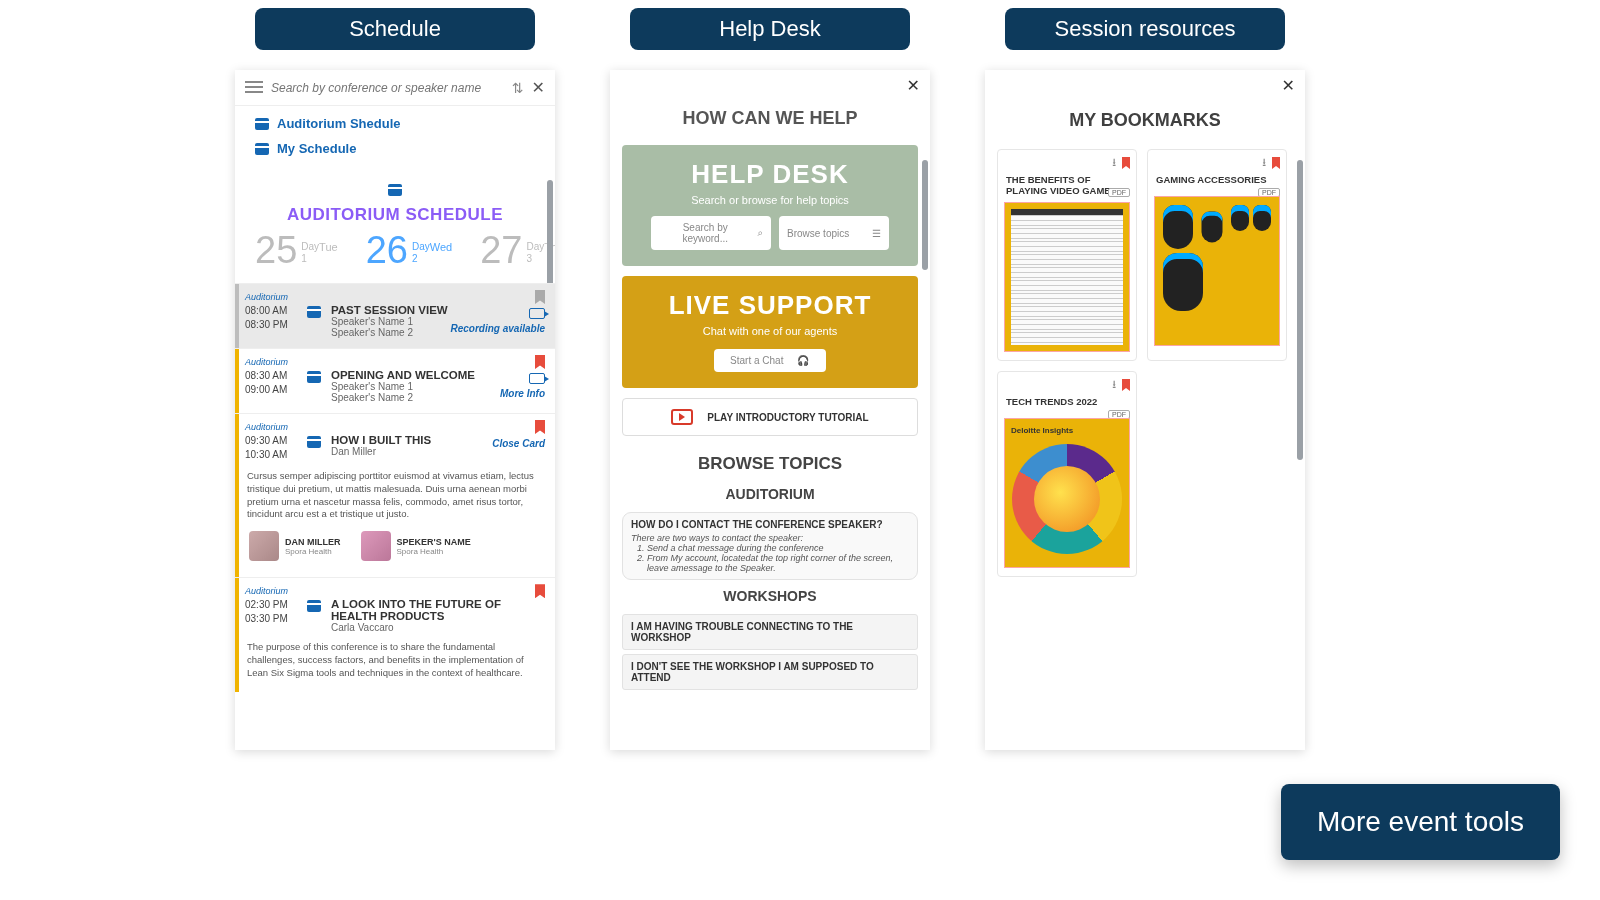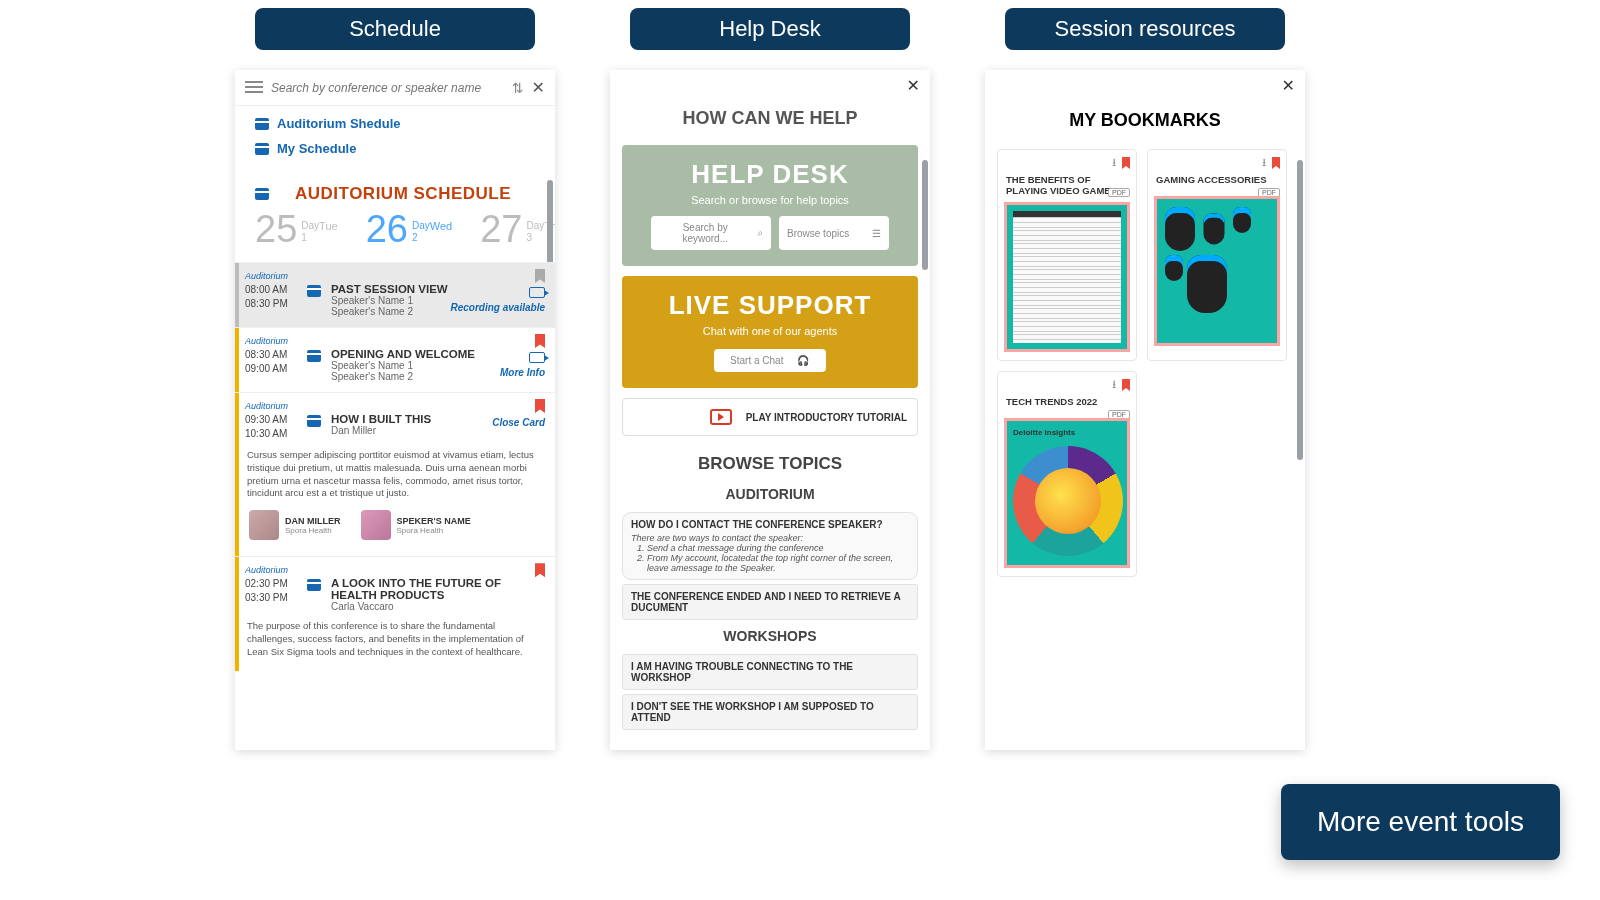--- a/index.html
+++ b/index.html
@@ -66,23 +66,23 @@
     background: transparent;
     font-style: italic;
   }
   .filter-ico { color:#888; font-size:14px; }
   .close-x { color:#555; font-size:16px; cursor:pointer; }
   .sch-links { padding: 10px 20px 4px; font-size: 13px; }
   .sch-link { display:flex; align-items:center; gap:8px; color:#1567b3; font-weight:600; margin-bottom:10px; }
   .sq-ico { width:14px; height:12px; background:#1567b3; border-radius:2px; display:inline-block; position:relative;}
   .sq-ico::before{content:"";position:absolute;left:0;right:0;top:3px;height:2px;background:#fff;}
   .sch-head {
-    display:flex; align-items:center; gap:26px;
+    display:flex; align-items:center; gap:9px;
     padding: 14px 20px 6px;
-    color:#c2410c; font-weight:700; font-size:17px; letter-spacing:0.5px;
+    color:#8b5cf6; font-weight:700; font-size:17px; letter-spacing:0.5px;flex-direction:column;
   }
   .days { display:flex; gap:28px; padding: 0 20px 14px; align-items:flex-end; }
   .dayblk { display:flex; align-items:flex-end; gap:4px; color:#bcbcbc; }
   .dayblk.active { color:#4da6ff; }
   .daynum { font-size:38px; font-weight:300; line-height:1; }
   .daytxt { font-size:10px; display:flex; line-height:1.2; padding-bottom:4px;}
   .daytxt span:last-child{font-size:11px;}
   .session { border-top:1px solid #eee; position:relative; padding: 8px 12px 10px 10px; background:#fff; }
   .session::before { content:""; position:absolute; left:0; top:0; bottom:0; width:4px; background:#f0b400; }
   .session.past { background:#e9e9e9; }
@@ -112,40 +112,40 @@
   .hp-card { margin:0 12px 10px; border-radius:4px; padding:14px 10px 16px; text-align:center; color:#fff; }
   .hp-card.green { background:#a9bda6; }
   .hp-card.gold { background:#d4a016; }
   .hp-big { font-size:26px; font-weight:700; letter-spacing:1px; }
   .hp-sub { font-size:11px; margin-top:4px; }
   .hp-row { display:flex; gap:8px; justify-content:center; margin-top:10px; }
   .hp-input { background:#fff; border-radius:4px; font-size:10px; color:#888; padding:6px 8px; display:flex; align-items:center; gap:6px; }
   .hp-input.w1{ width:120px; justify-content:space-between;}
   .hp-input.w2{ width:110px; justify-content:space-between;}
   .hp-chat-btn { background:#fff; border-radius:4px; padding:6px 16px; display:inline-flex; align-items:center; gap:14px; color:#888; font-size:10px; margin-top:12px;}
-  .tutorial { margin:8px 12px 14px; border:1px solid #ddd; border-radius:4px; padding:10px; display:flex; align-items:center; gap:14px; font-size:10px; font-weight:700; color:#333; justify-content:flex-end;}
+  .tutorial { margin:8px 12px 14px; border:1px solid #ddd; border-radius:4px; padding:10px; display:flex; align-items:center; gap:14px; font-size:10px; font-weight:700; color:#333; justify-content:center;}
   .play-ico{ width:22px; height:16px; border:2px solid #d83a2a; border-radius:3px; display:flex;align-items:center;justify-content:center;}
   .play-ico::before{content:"";width:0;height:0;border-left:6px solid #d83a2a;border-top:4px solid transparent;border-bottom:4px solid transparent;}
   .browse-h { text-align:center; font-size:17px; font-weight:700; color:#444; padding:4px 0 8px; }
   .browse-sub { text-align:center; font-size:14px; font-weight:700; color:#444; padding:4px 0 6px; }
   .topic { margin:4px 12px; border:1px solid #e2e2e2; background:#f4f4f4; border-radius:3px; padding:6px 8px; font-size:10px; font-weight:700; color:#333; }
   .topic-open { margin:4px 12px; border:1px solid #e2e2e2; background:#f9f9f9; border-radius:9px; padding:6px 8px; font-size:10px; color:#333; }
   .topic-open .q{ font-weight:700; margin-bottom:3px;}
   .topic-open .a{ font-style:italic; font-size:9px; color:#555;}
   .topic-open ol{ padding-left:16px; font-size:9px; font-style:italic; color:#555;}
   
-  .bk-title { text-align:center; font-size:18px; font-weight:700; color:#000000; padding:40px 0 18px; }
+  .bk-title { text-align:center; font-size:18px; font-weight:700; color:#404040; padding:40px 0 18px; }
   .bk-grid { display:flex; flex-wrap:wrap; gap:10px; padding:0 12px; }
   .bk-card { width:140px; border:1px solid #e6e6e6; border-radius:4px; background:#fff; padding:6px 6px 8px; position:relative;}
   .bk-top { display:flex; justify-content:flex-end; align-items:center; gap:6px; height:14px;}
   .bk-dl { color:#888; font-size:11px;}
   .bk-bm { width:8px; height:12px; background:#e74c3c; clip-path:polygon(0 0,100% 0,100% 100%,50% 75%,0 100%); }
   .bk-name { font-size:9.5px; font-weight:700; color:#333; padding:4px 2px 6px; min-height:26px;}
   .bk-badge { position:absolute; right:6px; top:38px; font-size:7px; border:1px solid #aaa; border-radius:2px; padding:0 3px; color:#666; background:#fff;}
-  .bk-thumb { width:100%; height:150px; background:#14b8a6; border:3px solid #fca5a5; position:relative; overflow:hidden; font-size:4px; color:#999; padding:4px; line-height:1.4;}
+  .bk-thumb { width:100%; height:150px; background:#eab308; border:1px solid #fca5a5; position:relative; overflow:hidden; font-size:4px; color:#999; padding:4px; line-height:1.4;}
   .bk-thumb.doc::before{content:""; position:absolute; left:6px; right:6px; top:10px; bottom:6px; background:
     repeating-linear-gradient(#fafafa,#fafafa 2px,#ccc 2px,#ccc 2.6px);}
   .bk-thumb.doc::after{content:"";position:absolute;left:6px;right:6px;top:6px;height:6px;background:#333;}
   .bk-thumb.acc { display:flex; flex-wrap:wrap; align-content:flex-start; gap:4px; padding:8px;}
   .mouse{ width:30px; height:44px; background:#222; border-radius:14px 14px 18px 18px; box-shadow:inset 0 6px 0 #0af;}
   .bk-thumb.trend { padding:6px; }
   .brand{font-size:8px;font-weight:700;color:#333;}
   .circle-art{ width:110px; height:110px; margin:8px auto 0; border-radius:50%; background:
     conic-gradient(#5b2a8c 0 60deg,#f0c419 60deg 140deg,#1ba39c 140deg 220deg,#e85b48 220deg 300deg,#3d8ecf 300deg 360deg);
     position:relative;}
@@ -357,21 +357,20 @@
       <div class="browse-h">BROWSE TOPICS</div>
       <div class="browse-sub">AUDITORIUM</div>
       <div class="topic-open">
         <div class="q">HOW DO I CONTACT THE CONFERENCE SPEAKER?</div>
         <div class="a">There are two ways to contact the speaker:</div>
         <ol>
           <li>Send a chat message during the conference</li>
           <li>From My account, locatedat the top right corner of the screen, leave amessage to the Speaker.</li>
         </ol>
       </div>
-      <div class="topic">THE CONFERENCE ENDED AND I NEED TO RETRIEVE A DUCUMENT</div>
       <div class="browse-sub">WORKSHOPS</div>
       <div class="topic">I AM HAVING TROUBLE CONNECTING TO THE WORKSHOP</div>
       <div class="topic">I DON'T SEE THE WORKSHOP I AM SUPPOSED TO ATTEND</div>
     </div>
   </div>
 
   <div class="col">
     <div class="pill">Session resources</div>
     <div class="panel">
       <span class="help-close">✕</span>

